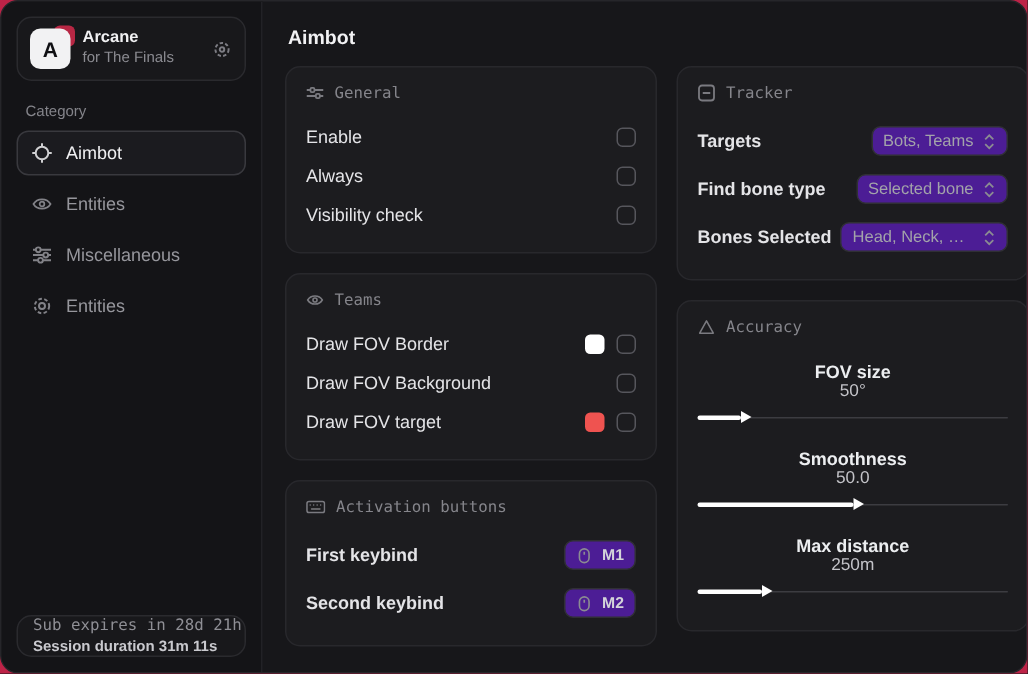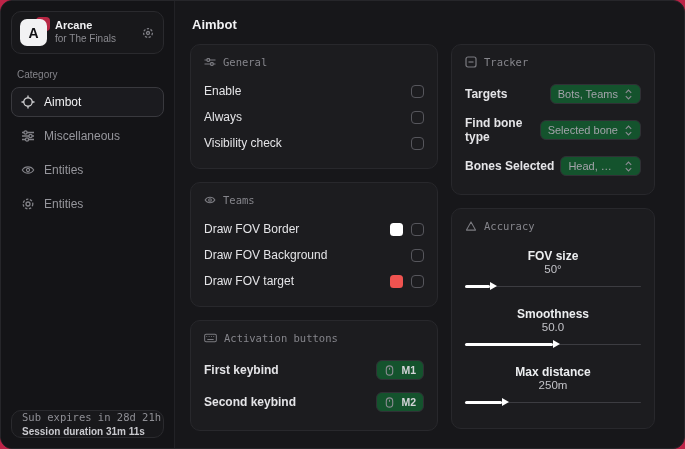--- a/index.html
+++ b/index.html
@@ -81,21 +81,21 @@
     font-size:10.5px; color:#8f8f95;
     white-space:nowrap;
   }
   .dur-line { font-size:10px; font-weight:bold; color:#c9c9ce; margin-top:3px; }
   
   .main { flex:1; padding:13px 14px 14px 15px; display:flex; flex-direction:column; }
   .page-title { font-size:13px; font-weight:bold; color:#f2f2f4; margin:3px 0 12px 2px; }
   .columns { display:flex; gap:13px; align-items:flex-start; }
   .col { display:flex; flex-direction:column; gap:13px; }
   .col-left { width:248px; }
-  .col-right { width:204px; }
+  .col-right { width:235px; }
   .card {
     background:#1c1c1f;
     border:1px solid #28282c;
     border-radius:10px;
     padding:11px 13px 12px 13px;
   }
   .card-head {
     display:flex; align-items:center; gap:7px;
     color:#85858b;
     font-family:"DejaVu Sans Mono", monospace;
@@ -115,21 +115,21 @@
     border-radius:4px;
     background:transparent;
     cursor:pointer;
   }
   .swatch {
     width:13px; height:13px;
     border-radius:3.5px;
     cursor:pointer;
   }
   .pill {
-    background:#14532d;
+    background:#4c1d95;
     border:1px solid #303035;
     border-radius:6px;
     padding:3px 7px;
     display:flex; align-items:center; gap:6px;
     font-size:11px; color:#a3a3aa;
     cursor:pointer;
     white-space:nowrap;
   }
   .pill .picon { display:flex; color:#8b8b92; }
   .key-pill { color:#d4d4d9; font-weight:bold; font-size:10.5px; }
@@ -190,37 +190,37 @@
         <span class="nicon">
           <svg width="14" height="14" viewBox="0 0 14 14" fill="none" stroke="currentColor" stroke-width="1.3">
             <circle cx="7" cy="7" r="4.2"></circle>
             <path d="M7 0.5V3 M7 11v2.5 M0.5 7H3 M11 7h2.5"></path>
           </svg>
         </span>
         <span>Aimbot</span>
       </div>
       <div class="nav-item">
         <span class="nicon">
+          <svg width="14" height="14" viewBox="0 0 16 16" fill="none" stroke="currentColor" stroke-width="1.3">
+            <path d="M1.5 8c2.8-4.8 10.2-4.8 13 0-2.8 4.8-10.2 4.8-13 0Z"></path>
+            <circle cx="8" cy="8" r="1.8"></circle>
+          </svg>
+        </span>
+        <span>Entities</span>
+      </div>
+      <div class="nav-item">
+        <span class="nicon">
           <svg width="14" height="14" viewBox="0 0 14 14" fill="none" stroke="currentColor" stroke-width="1.3">
             <path d="M1 3.5h12 M1 7h12 M1 10.5h12"></path>
             <circle cx="4.5" cy="3.5" r="1.6" fill="#141417"></circle>
             <circle cx="9.5" cy="7" r="1.6" fill="#141417"></circle>
             <circle cx="6" cy="10.5" r="1.6" fill="#141417"></circle>
           </svg>
         </span>
         <span>Miscellaneous</span>
-      </div>
-      <div class="nav-item">
-        <span class="nicon">
-          <svg width="14" height="14" viewBox="0 0 16 16" fill="none" stroke="currentColor" stroke-width="1.3">
-            <path d="M1.5 8c2.8-4.8 10.2-4.8 13 0-2.8 4.8-10.2 4.8-13 0Z"></path>
-            <circle cx="8" cy="8" r="1.8"></circle>
-          </svg>
-        </span>
-        <span>Entities</span>
       </div>
       <div class="nav-item">
         <span class="nicon">
           <svg width="14" height="14" viewBox="0 0 14 14" fill="none" stroke="currentColor" stroke-width="1.3">
             <circle cx="7" cy="7" r="4.8" stroke-dasharray="2.4 1.6"></circle>
             <circle cx="7" cy="7" r="2"></circle>
           </svg>
         </span>
         <span>Entities</span>
       </div>

